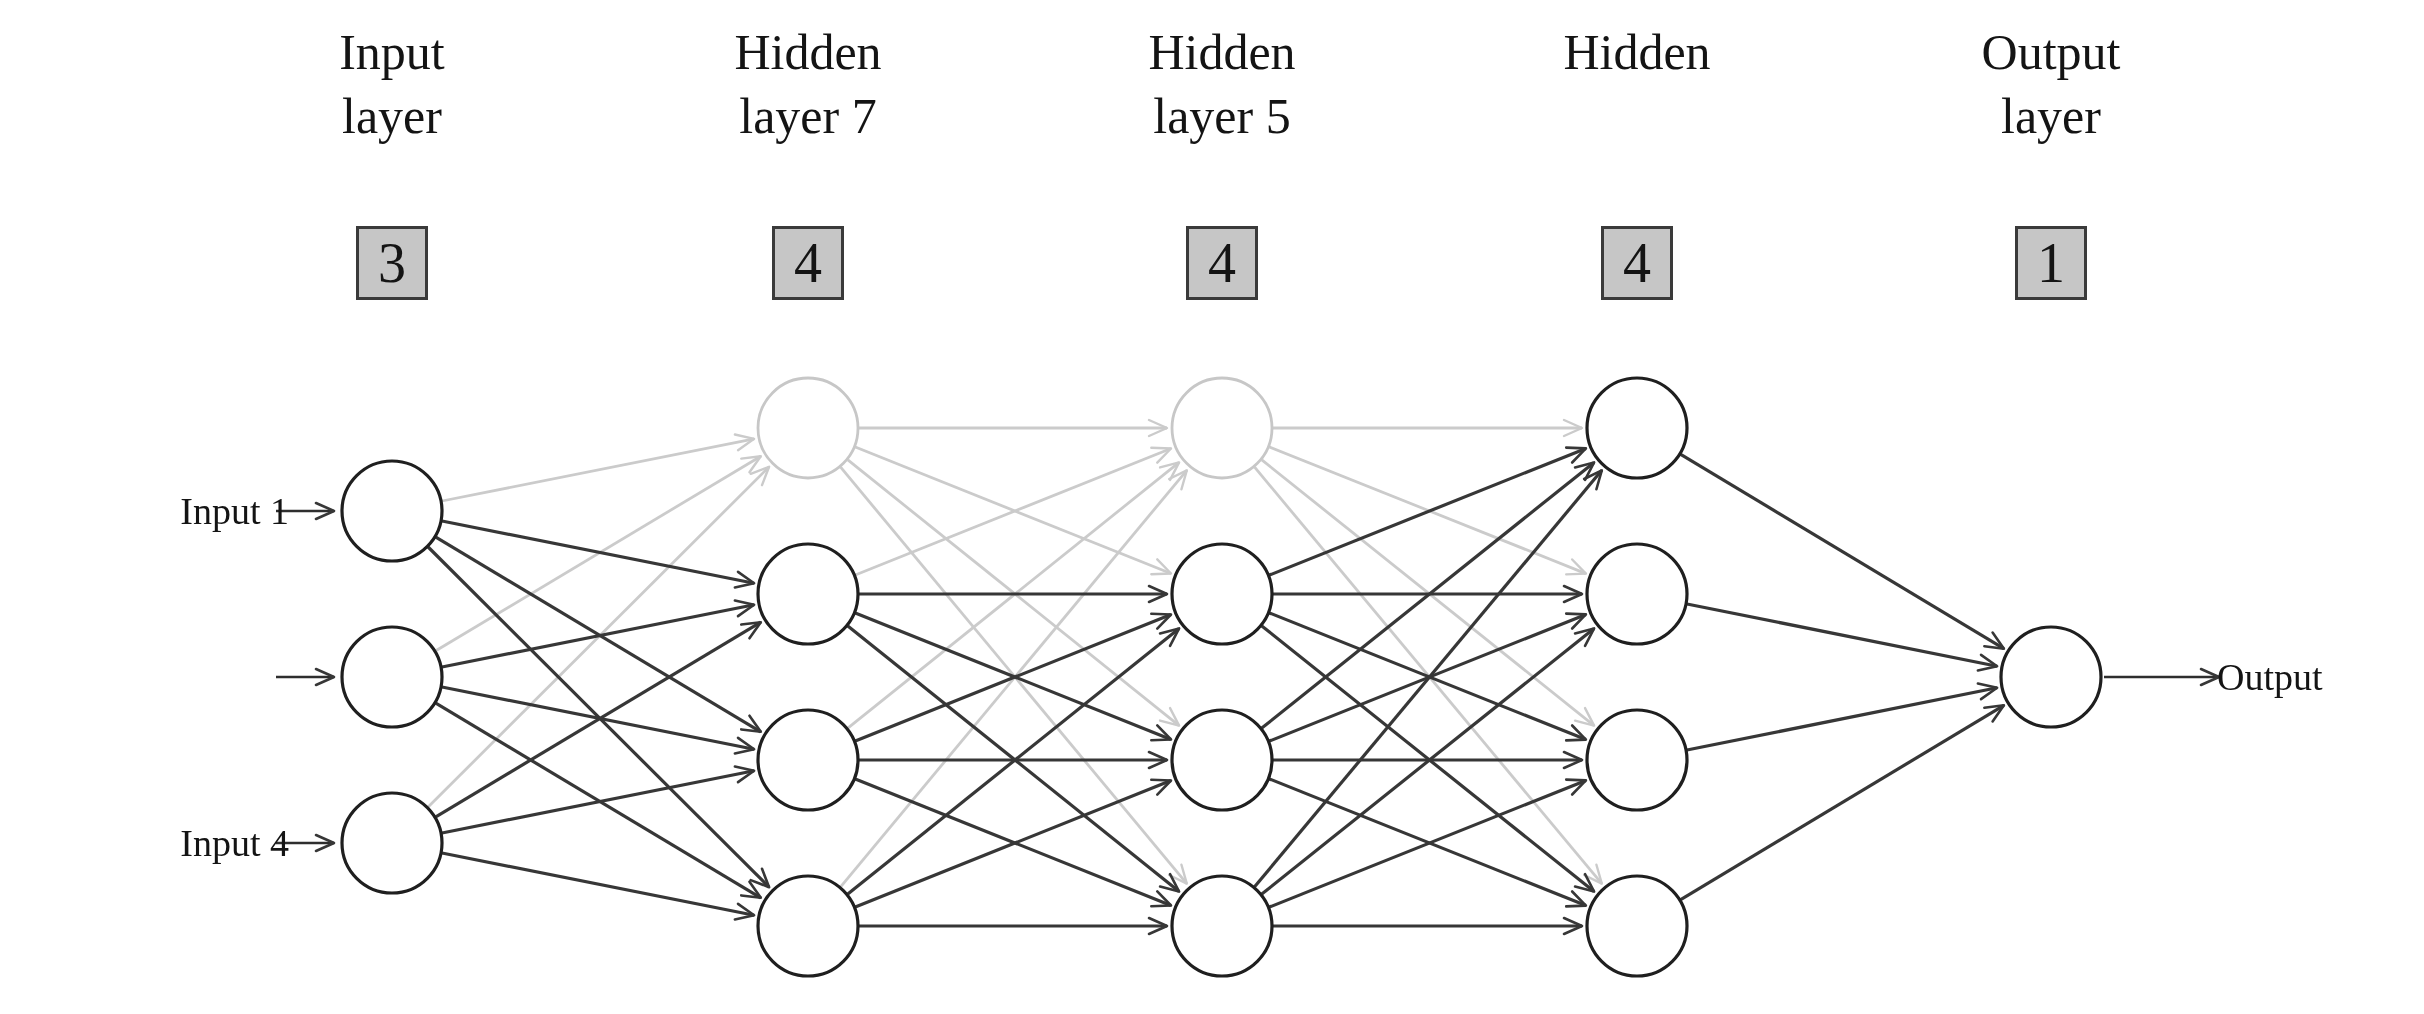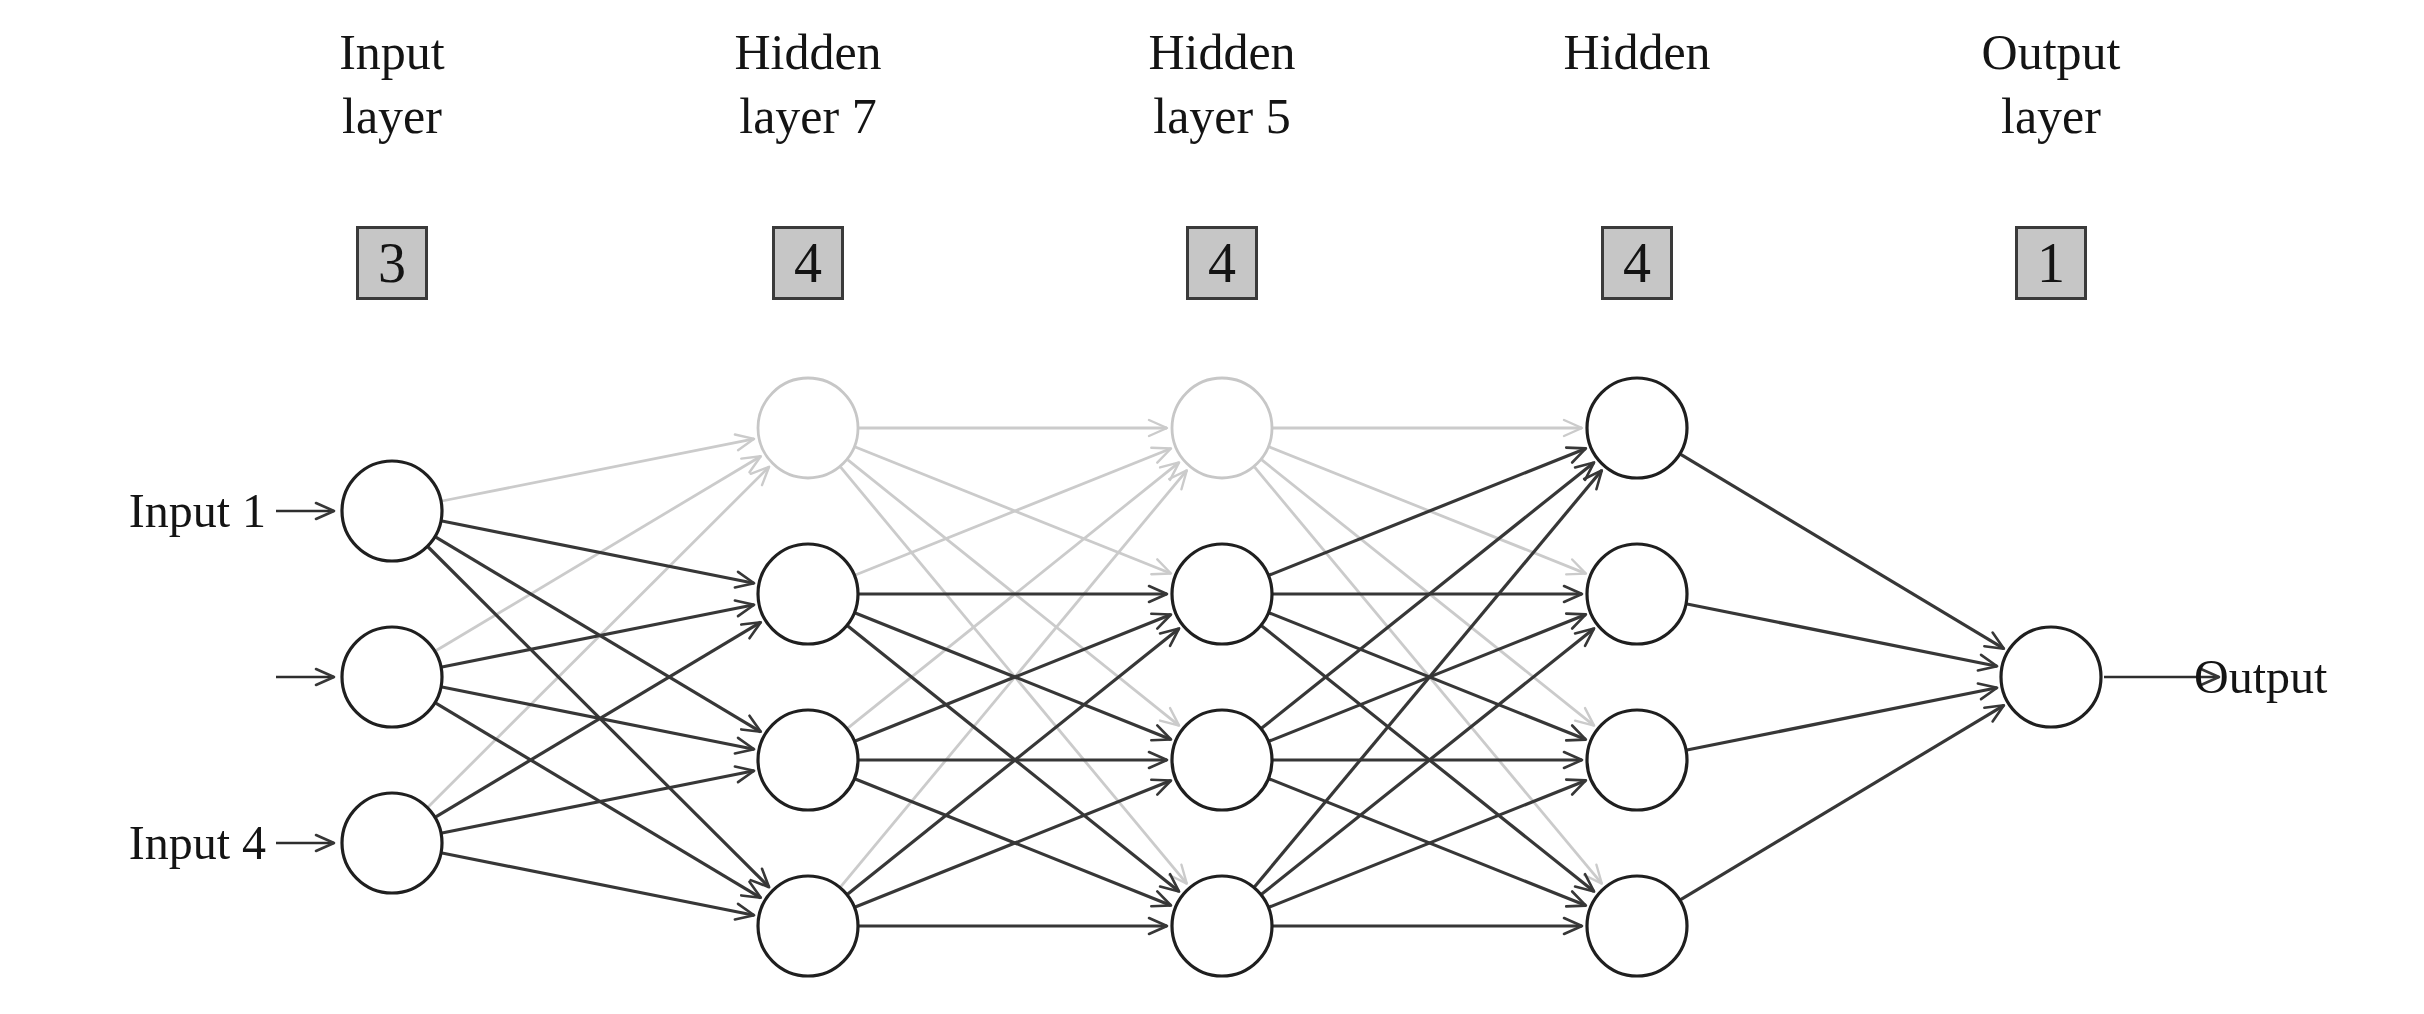--- a/index.html
+++ b/index.html
@@ -37,24 +37,25 @@
     width: 66px;
     height: 68px;
     background: #c6c6c6;
     border: 3px solid #3a3a3a;
     text-align: center;
     font-size: 56px;
     line-height: 68px;
   }
   .io-label {
     position: absolute;
-    font-size: 48px;
+    font-size: 38px;
     line-height: 66px;
     height: 66px;
     white-space: nowrap;
+    padding-left: 23px;
   }
   .input-label {
     left: 0;
     width: 266px;
     text-align: right;
   }
   .output-label {
     left: 2194px;
     text-align: left;
   }

